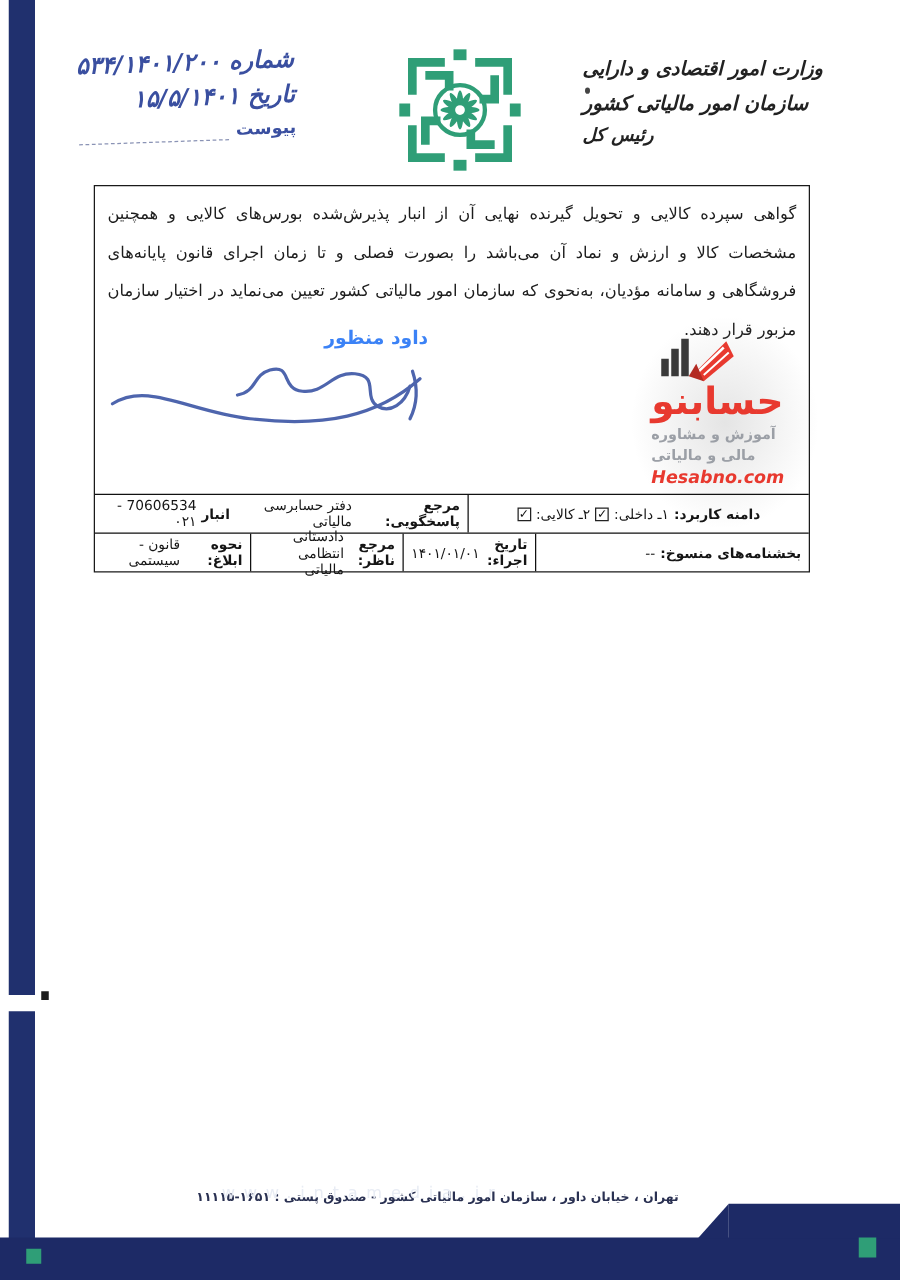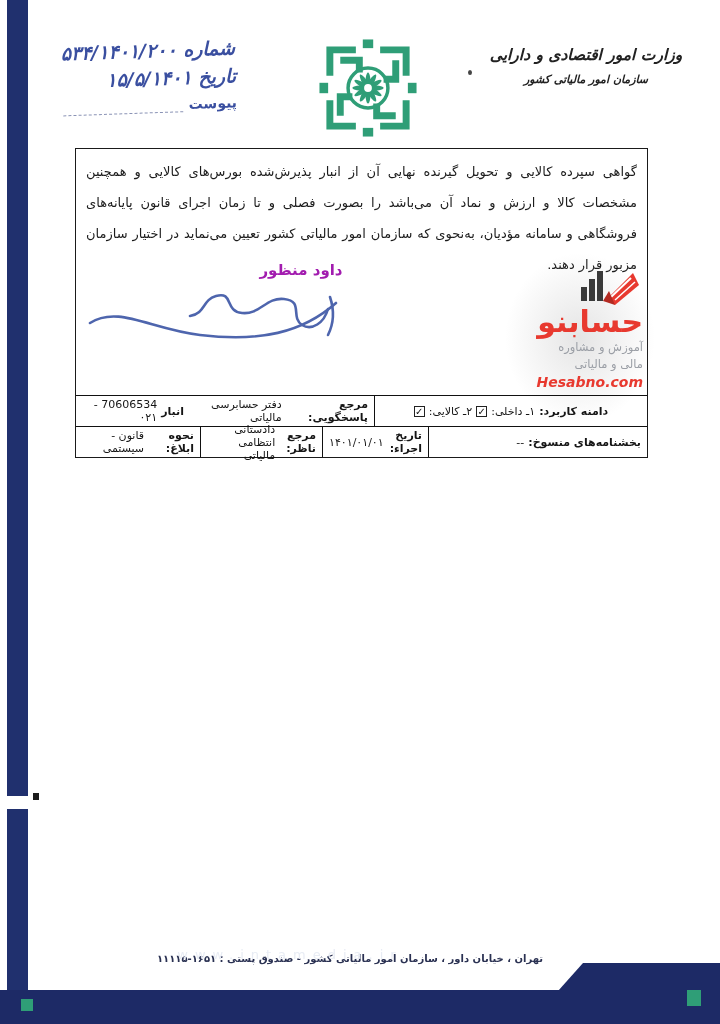--- a/index.html
+++ b/index.html
@@ -24,37 +24,37 @@
   .ref .r1{font-size:19px;font-weight:bold;font-style:italic;}
   .ref .r2{font-size:19px;font-weight:bold;font-style:italic;margin-top:6px;}
   .ref .r3{font-size:14px;font-weight:bold;margin-top:8px;display:flex;align-items:flex-end;gap:6px;}
   .ref-dashes{display:inline-block;width:120px;border-bottom:1.5px dashed #8a93b5;height:10px;}
 
   
   .emblem{position:absolute;left:312px;top:36px;}
   .dot-artifact{position:absolute;left:468px;top:70px;width:4px;height:5px;background:#444;border-radius:50%;}
 
   
-  .letterhead{position:absolute;right:14px;top:46px;width:240px;text-align:center;direction:rtl;color:#222;}
+  .letterhead{position:absolute;right:14px;top:46px;width:240px;text-align:left;direction:rtl;color:#222;}
   .letterhead .l1{font-size:15.5px;font-weight:bold;font-style:italic;margin-bottom:9px;}
-  .letterhead .l2{font-size:11px;font-weight:bold;font-style:italic;margin-bottom:9px;}
+  .letterhead .l2{font-size:16px;font-weight:bold;font-style:italic;margin-bottom:9px;}
   .letterhead .l3{font-size:14.5px;font-weight:bold;font-style:italic;}
 
   
   .main-box{position:absolute;left:75px;top:148px;width:573px;height:310px;border:1.6px solid #1a1a1a;box-sizing:border-box;}
   .body-text{direction:rtl;text-align:justify;margin:7px 10px 0 10px;font-size:13px;line-height:31px;color:#1c1c1c;}
 
-  .sig-name{position:absolute;left:150px;top:112px;width:150px;text-align:center;font-size:15px;font-weight:bold;color:#a21caf;direction:rtl;}
+  .sig-name{position:absolute;left:150px;top:112px;width:150px;text-align:center;font-size:15px;font-weight:bold;color:#3b82f6;direction:rtl;}
   .sig-svg{position:absolute;left:8px;top:126px;}
 
   
-  .watermark{position:absolute;right:4px;top:112px;width:122px;text-align:right;direction:rtl;}
+  .watermark{position:absolute;right:4px;top:112px;width:122px;text-align:left;direction:rtl;}
   .wm-blob{position:absolute;right:-8px;top:104px;width:150px;height:170px;background:radial-gradient(closest-side,rgba(160,160,160,0.28),rgba(160,160,160,0.0));border-radius:50%;}
   .wm-brand{font-size:30px;font-weight:bold;color:#e8392f;line-height:30px;margin-top:-4px;}
-  .wm-tag{font-size:11.5px;font-weight:normal;color:#9b9fa6;margin-top:3px;}
+  .wm-tag{font-size:11.5px;font-weight:bold;color:#9b9fa6;margin-top:3px;}
   .wm-site{font-size:14px;font-weight:bold;color:#e8392f;direction:ltr;margin-top:3px;font-style:italic;}
 
   
   .meta-table{position:absolute;left:0;right:0;bottom:0;direction:rtl;}
   .trow{display:flex;border-top:1.6px solid #111;height:30px;align-items:center;font-size:11px;color:#151515;}
   .tcell{display:flex;align-items:center;justify-content:center;gap:4px;height:100%;box-sizing:border-box;padding:0 6px;}
   .tcell:not(:first-child){border-right:1.6px solid #111;}
   .lab{font-weight:bold;}
   .cb{display:inline-block;width:11px;height:11px;border:1.3px solid #222;font-size:10px;line-height:10px;text-align:center;color:#111;box-sizing:border-box;}
   .c-scope{flex:0 0 272px;}
@@ -105,20 +105,21 @@
         <ellipse cx="60" cy="60" rx="3.5" ry="18" transform="rotate(150 60 60)"></ellipse>
       </g>
       <circle cx="60" cy="60" r="6" fill="#ffffff" stroke="#2f9e77" stroke-width="3"></circle>
     </svg>
   </div>
   <div class="dot-artifact"></div>
 
   <div class="letterhead">
     <div class="l1">وزارت امور اقتصادی و دارایی</div>
     <div class="l2">سازمان امور مالیاتی کشور</div>
+    <div class="l3">رئیس کل</div>
   </div>
 
   <div class="main-box">
     <div class="body-text">گواهی سپرده کالایی و تحویل گیرنده نهایی آن از انبار پذیرش‌شده بورس‌های کالایی و همچنین مشخصات کالا و ارزش و نماد آن می‌باشد را بصورت فصلی و تا زمان اجرای قانون پایانه‌های فروشگاهی و سامانه مؤدیان، به‌نحوی که سازمان امور مالیاتی کشور تعیین می‌نماید در اختیار سازمان مزبور قرار دهند.</div>
 
     <div class="sig-name">داود منظور</div>
     <div class="sig-svg">
       <svg width="260" height="80" viewBox="0 0 260 80">
         <g fill="none" stroke="#3b55a5" stroke-width="2.6" stroke-linecap="round" opacity="0.9">
           <path d="M244,34 C240,48 228,56 218,50 C206,42 220,26 200,24 C182,22 176,40 158,38 C140,36 150,16 132,21 C118,25 122,38 106,41"></path>

